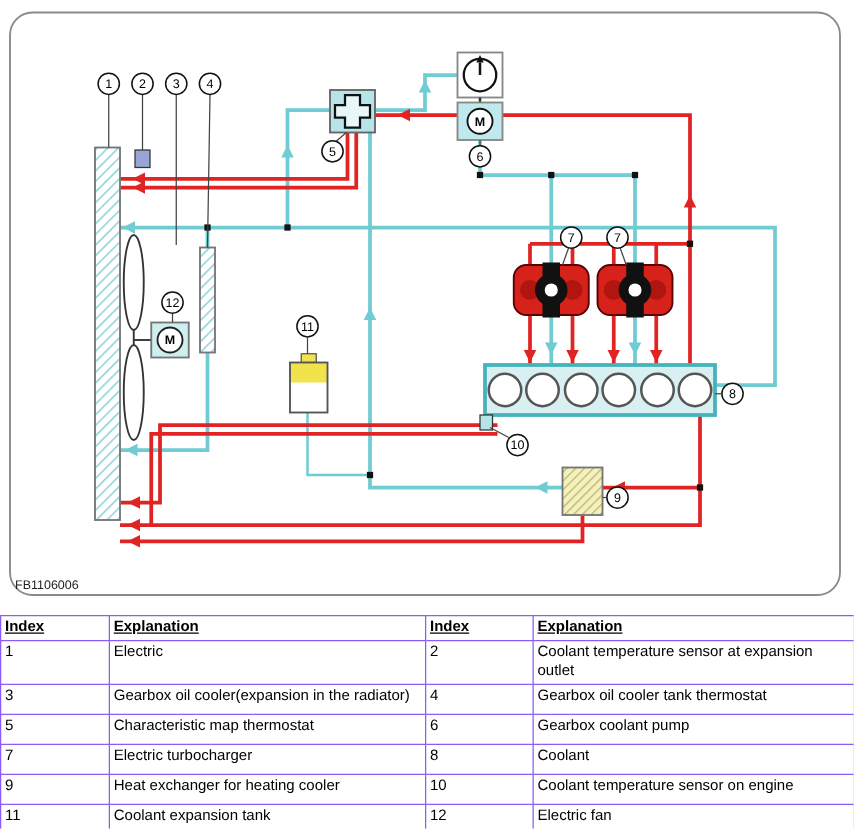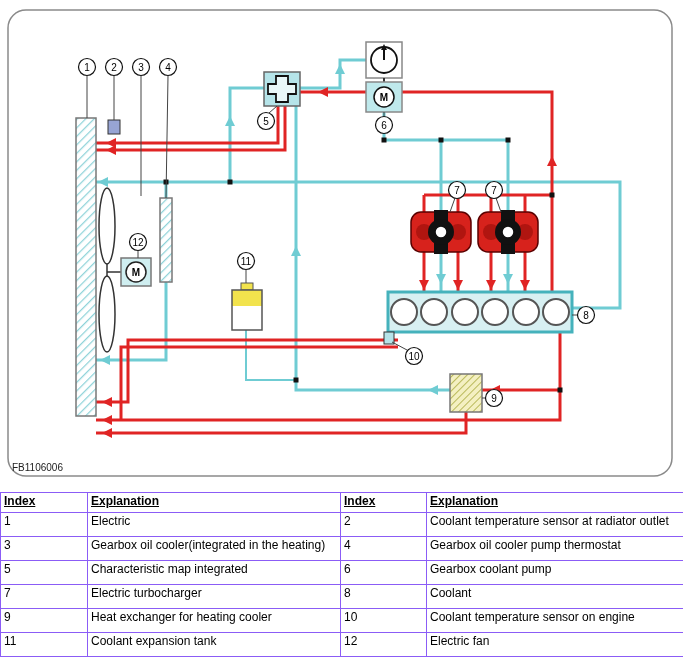--- a/index.html
+++ b/index.html
@@ -261,31 +261,31 @@
         <th>Explanation</th>
         <th>Index</th>
         <th>Explanation</th>
       </tr>
     </thead>
     <tbody>
       <tr>
         <td>1</td>
         <td>Electric</td>
         <td>2</td>
-        <td>Coolant temperature sensor at radiator outlet</td>
+        <td>Coolant temperature sensor at expansion outlet</td>
       </tr>
       <tr>
         <td>3</td>
-        <td>Gearbox oil cooler(integrated in the heating)</td>
+        <td>Gearbox oil cooler(expansion in the radiator)</td>
         <td>4</td>
-        <td>Gearbox oil cooler pump thermostat</td>
+        <td>Gearbox oil cooler tank thermostat</td>
       </tr>
       <tr>
         <td>5</td>
-        <td>Characteristic map integrated</td>
+        <td>Characteristic map thermostat</td>
         <td>6</td>
         <td>Gearbox coolant pump</td>
       </tr>
       <tr>
         <td>7</td>
         <td>Electric turbocharger</td>
         <td>8</td>
         <td>Coolant</td>
       </tr>
       <tr>

